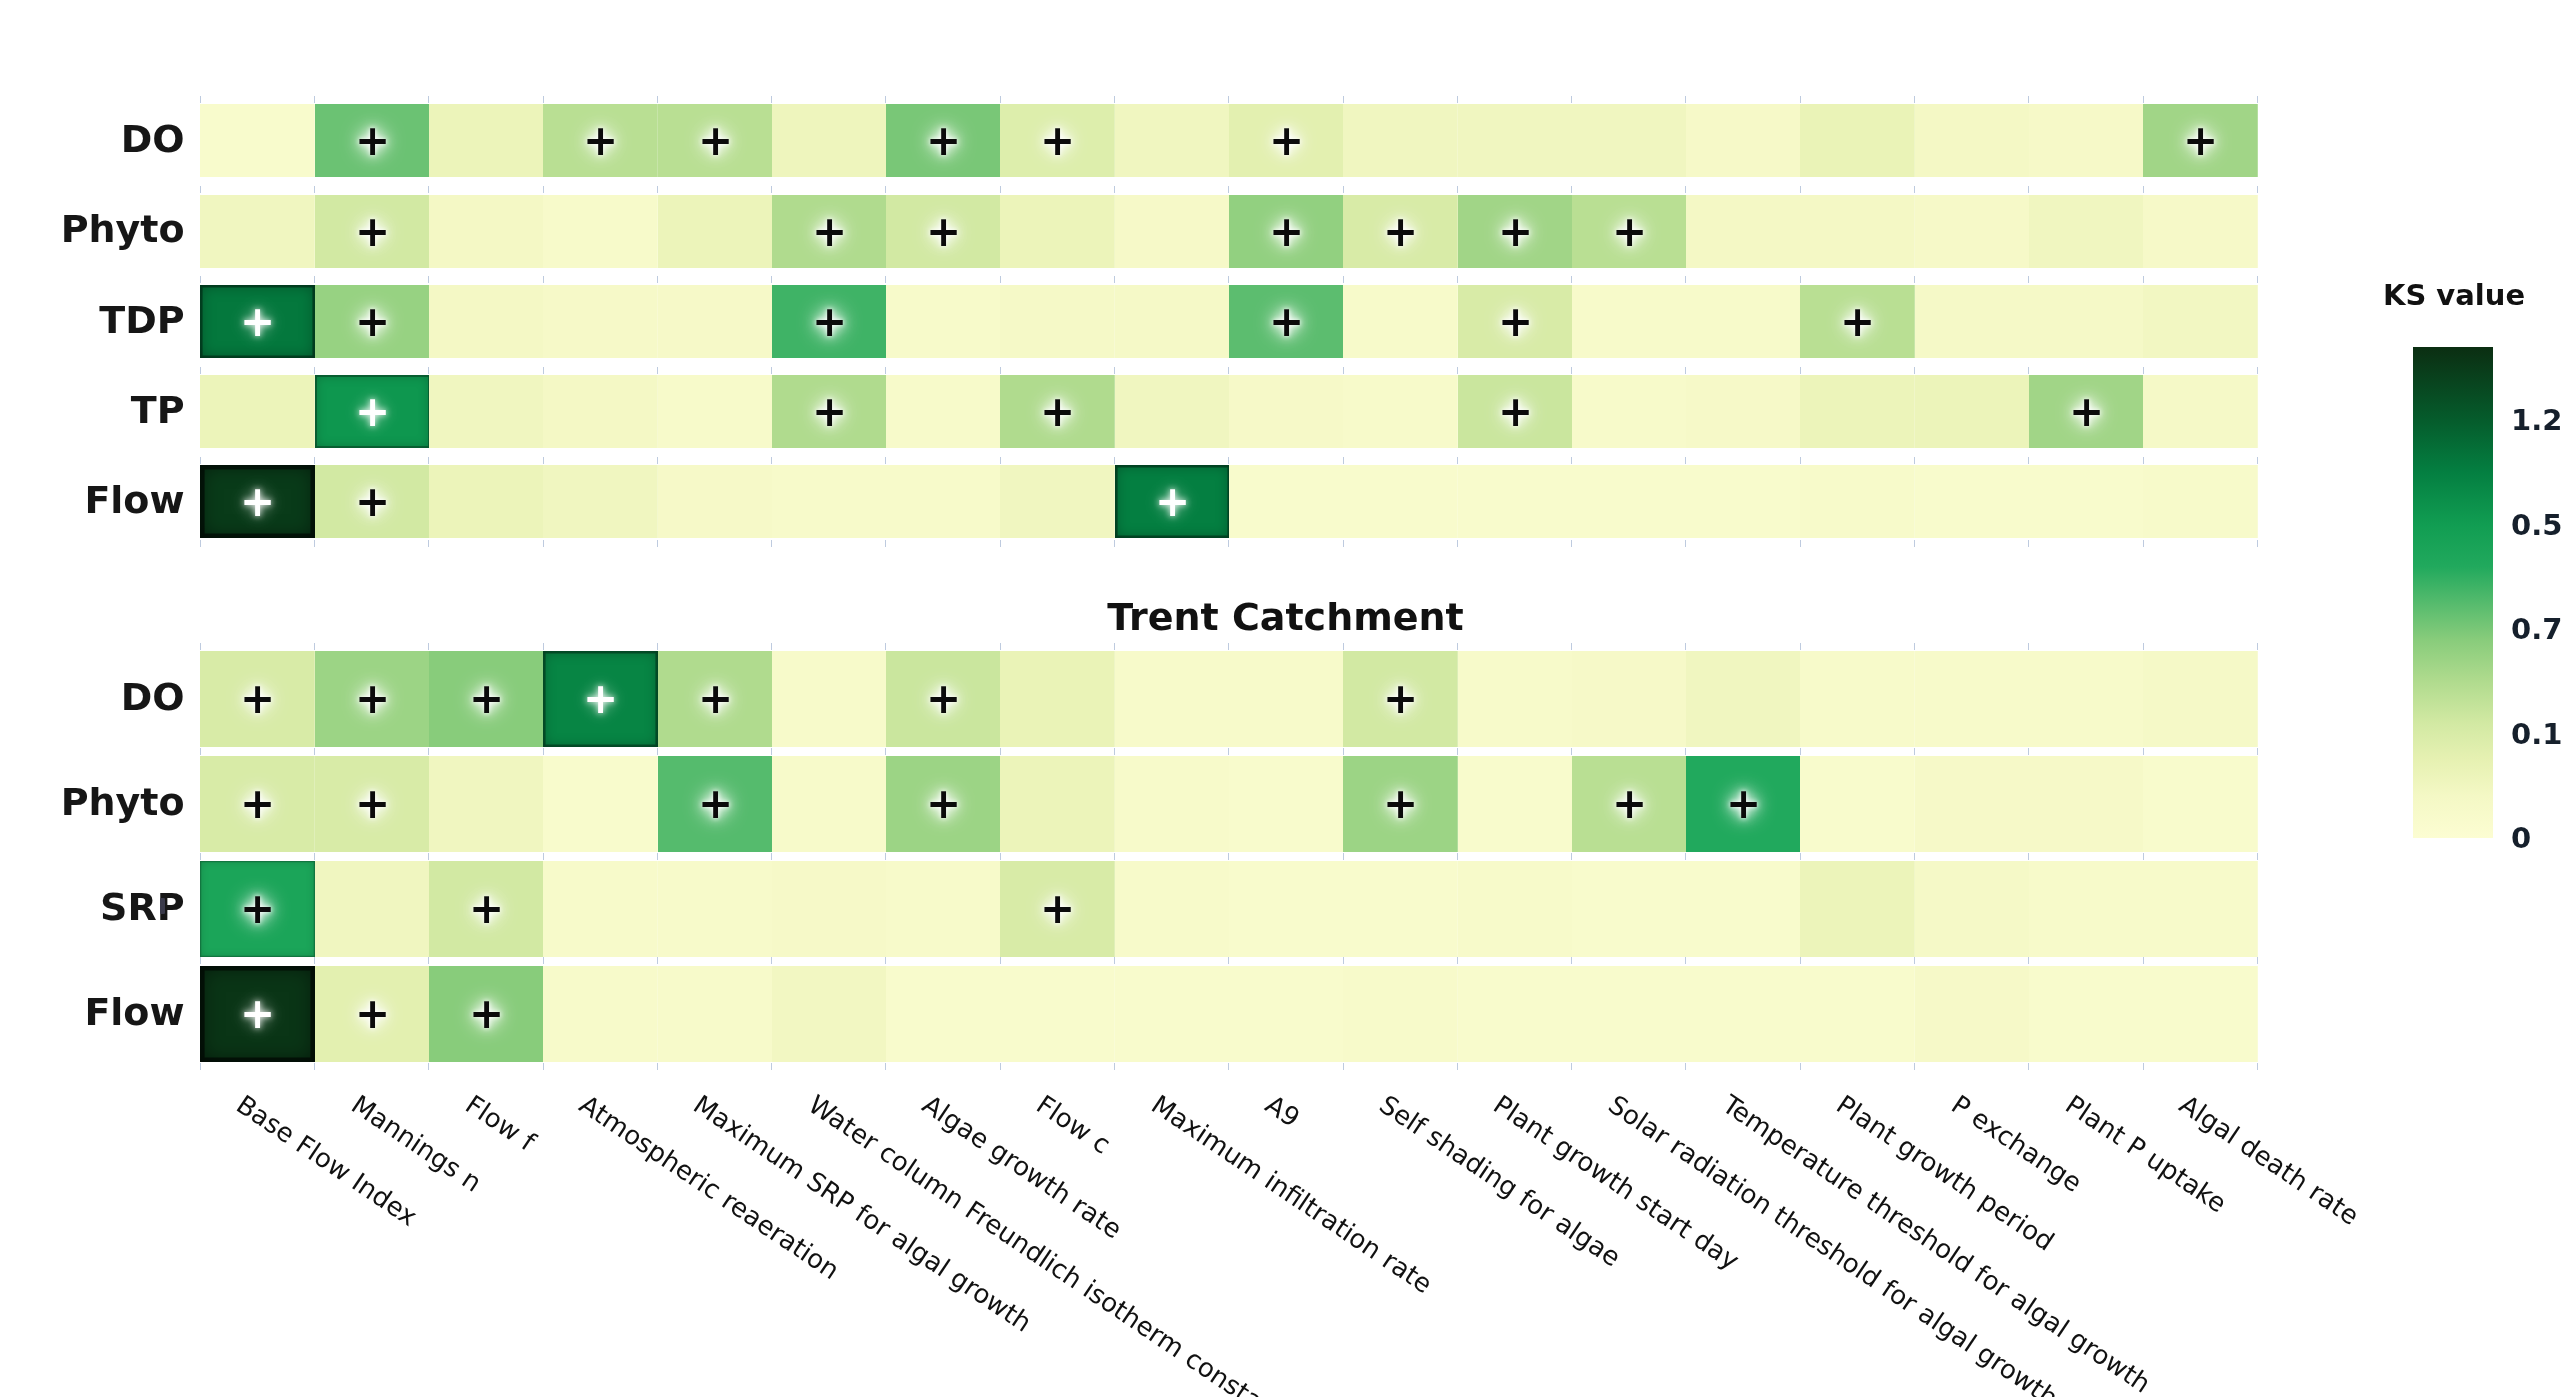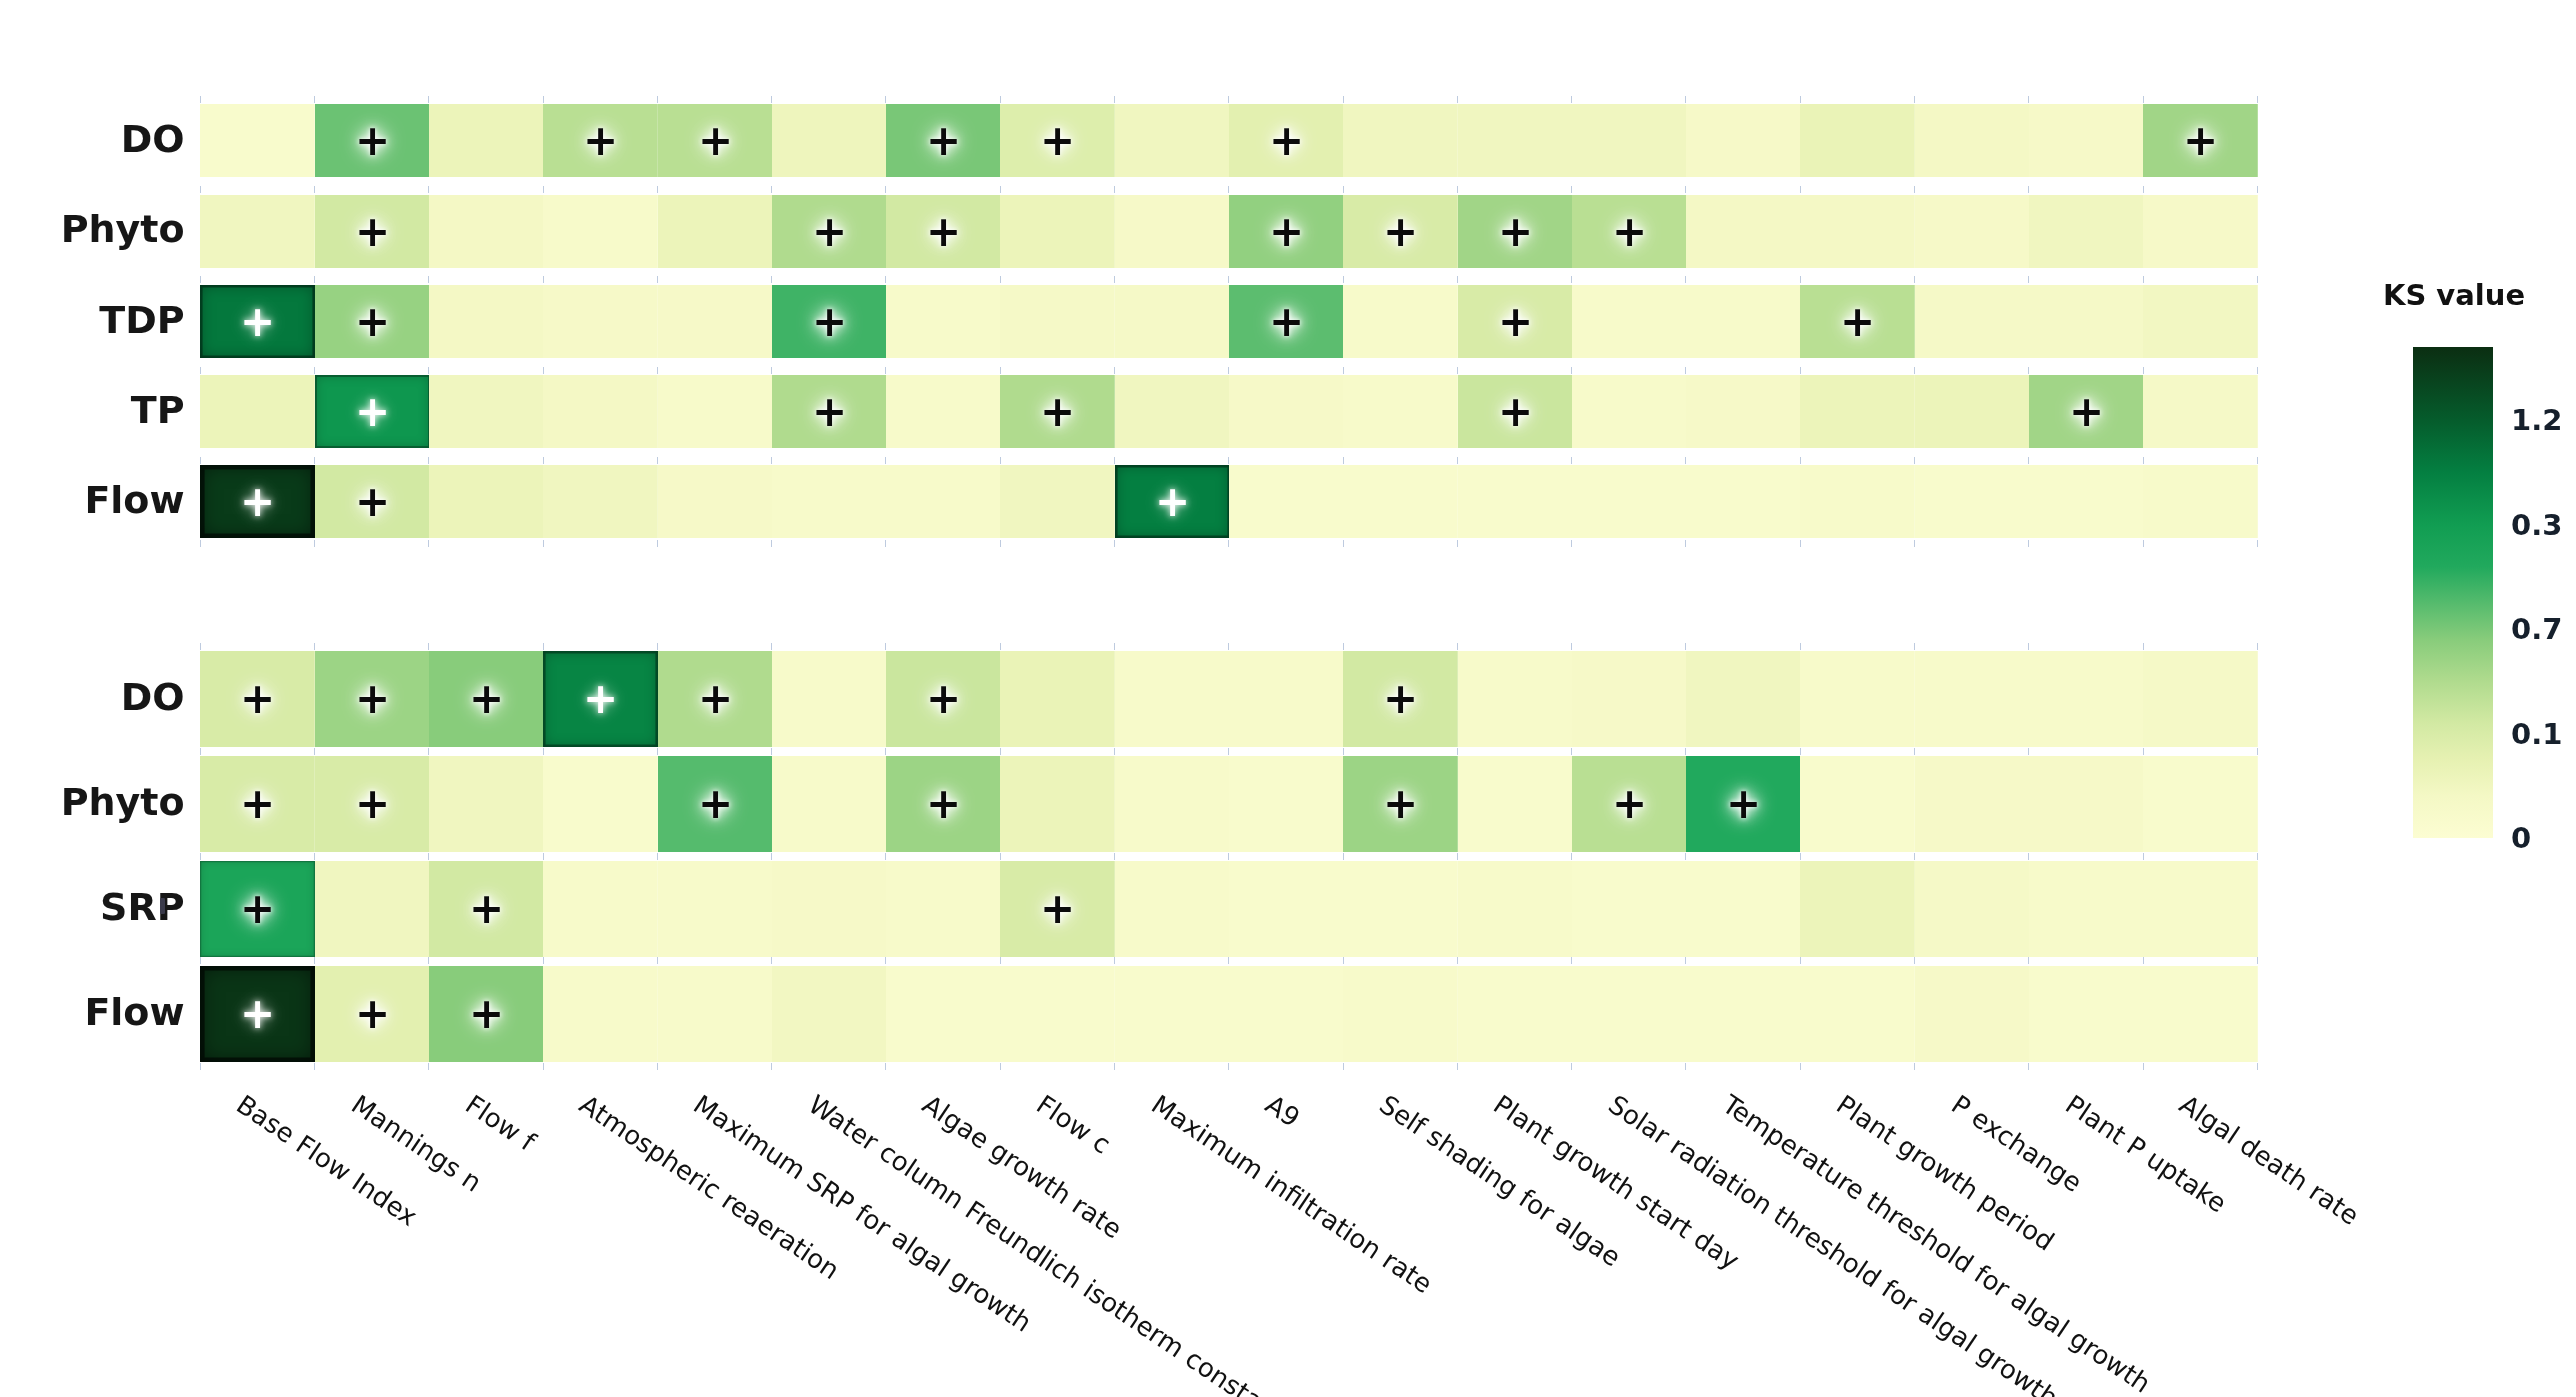--- a/index.html
+++ b/index.html
@@ -46,20 +46,21 @@
   .cb-title { position: absolute; font-size: 29px; font-weight: 600; color: #111; white-space: nowrap; }
   .cb-bar { position: absolute; }
   .cb-tick { position: absolute; font-size: 29px; font-weight: 600; color: #16202c; line-height: 1; }
   .srp-artifact { position: absolute; width: 4.6px; height: 16px; background: #3a3a4a; border-radius: 1.3px; }
 </style>
 </head>
 <body>
 
 <div class="fig">
 
+  <div class="panel-title" id="title-1" style="top: 595px;">Trent Catchment</div>
 
   <div id="heatmap-layer">
       <div class="row-label" style="left: 6.6px; top: 117px;">DO</div>
       <div class="tick" style="left: 200px; top: 96px;"></div>
       <div class="tick" style="left: 314px; top: 96px;"></div>
       <div class="tick" style="left: 428px; top: 96px;"></div>
       <div class="tick" style="left: 543px; top: 96px;"></div>
       <div class="tick" style="left: 657px; top: 96px;"></div>
       <div class="tick" style="left: 771px; top: 96px;"></div>
       <div class="tick" style="left: 885px; top: 96px;"></div>
@@ -552,21 +553,21 @@
       <div class="xlab" style="left: 1963px; top: 1089px;">P exchange</div>
       <div class="xlab" style="left: 2077px; top: 1089px;">Plant P uptake</div>
       <div class="xlab" style="left: 2191px; top: 1089px;">Algal death rate</div>
     </div>
 
   <div>
     <div class="cb-title" id="cb-title" style="left: 2374px; top: 278px; width: 160px; text-align: center;">KS value</div>
     <div class="cb-bar" id="cb-bar" style="left: 2413px; top: 347px; width: 80px; height: 491px; background: linear-gradient(rgb(11, 46, 18) 0%, rgb(5, 92, 44) 14.9%, rgb(4, 127, 65) 25.5%, rgb(17, 157, 82) 36.2%, rgb(33, 169, 93) 44.7%, rgb(85, 187, 109) 52.1%, rgb(136, 204, 123) 59.6%, rgb(176, 219, 142) 68.1%, rgb(210, 233, 163) 76.6%, rgb(230, 241, 178) 84%, rgb(244, 248, 197) 91.5%, rgb(252, 253, 210) 100%);"></div>
     <div id="cb-ticks">
         <div class="cb-tick" style="left: 2511px; top: 406px;">1.2</div>
-        <div class="cb-tick" style="left: 2511px; top: 511px;">0.3</div>
+        <div class="cb-tick" style="left: 2511px; top: 511px;">0.5</div>
         <div class="cb-tick" style="left: 2511px; top: 615px;">0.7</div>
         <div class="cb-tick" style="left: 2511px; top: 720px;">0.1</div>
         <div class="cb-tick" style="left: 2511px; top: 824px;">0</div>
       </div>
   </div>
 
   <div class="srp-artifact" style="left: 160px; top: 898px;"></div>
 </div>
 
 

